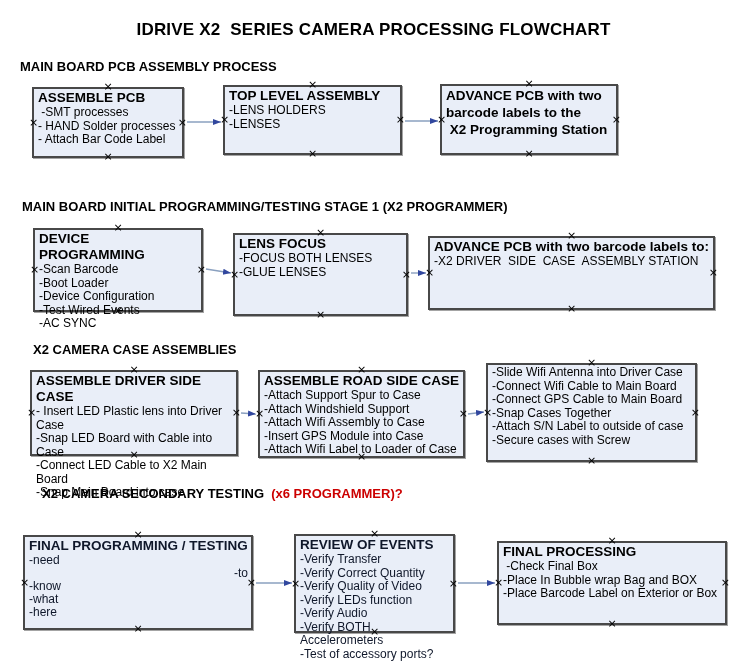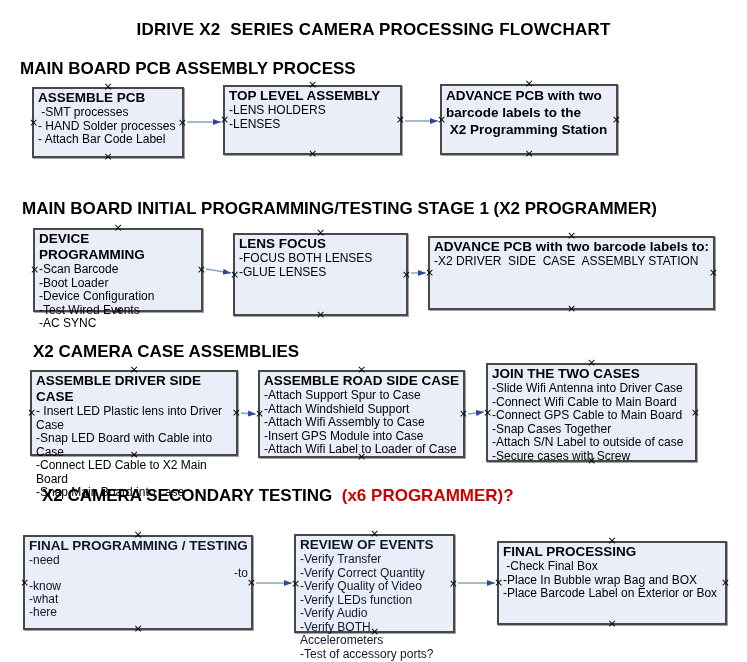--- a/index.html
+++ b/index.html
@@ -5,21 +5,21 @@
   html,body { margin:0; padding:0; background:#fff; }
   .canvas {
     position:relative; width:747px; height:662px; background:#ffffff;
     font-family:"Liberation Sans", sans-serif; color:#000; overflow:hidden;text-decoration:underline;
   }
   .main-title {
     position:absolute; top:20px; left:0; width:100%; text-align:center;
     font-size:17px; font-weight:bold; letter-spacing:0.2px; white-space:pre;
   }
   .section-heading {
-    position:absolute; font-size:17px; font-weight:bold; white-space:pre;
+    position:absolute; font-size:13px; font-weight:bold; white-space:pre;
   }
   .section-heading .red-part { color:#cc0000; }
   .box {
     position:absolute; box-sizing:border-box;
     background:#e9eef8; border:2px solid #484848;
     box-shadow:1px 1px 0 rgba(90,90,90,0.55);
     padding:1px 3px 0 4px; overflow:visible;
   }
   .box-title {
     font-size:13.5px; font-weight:bold; line-height:16px; white-space:pre-wrap;
@@ -136,21 +136,20 @@
     <div class="line">-Attach Wifi Assembly to Case</div>
     <div class="line">-Insert GPS Module into Case</div>
     <div class="line">-Attach Wifi Label to Loader of Case</div>
   </div>
 
   <div class="box" style="left:486px; top:363px; width:211px; height:99px;">
     <span class="mark m-top">×</span>
     <span class="mark m-bottom">×</span>
     <span class="mark m-left">×</span>
     <span class="mark m-right">×</span>
-    <div class="box-title">JOIN THE TWO CASES</div>
     <div class="line">-Slide Wifi Antenna into Driver Case</div>
     <div class="line">-Connect Wifi Cable to Main Board</div>
     <div class="line">-Connect GPS Cable to Main Board</div>
     <div class="line">-Snap Cases Together</div>
     <div class="line">-Attach S/N Label to outside of case</div>
     <div class="line">-Secure cases with Screw</div>
   </div>
 
   <div class="box red-box" style="left:23px; top:535px; width:230px; height:95px;">
     <span class="mark m-top">×</span>

